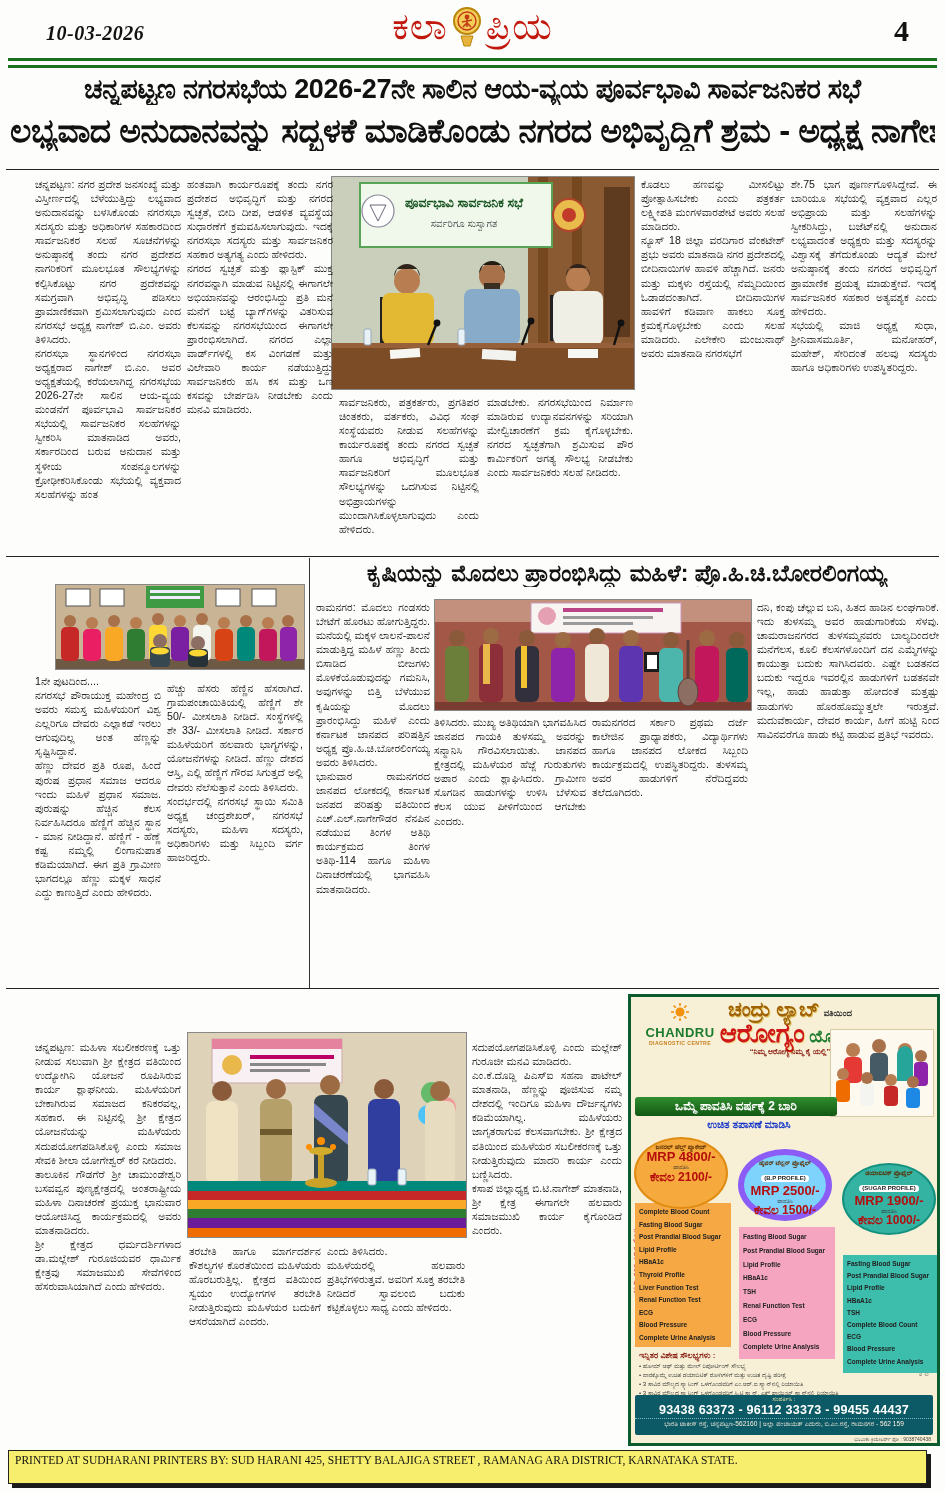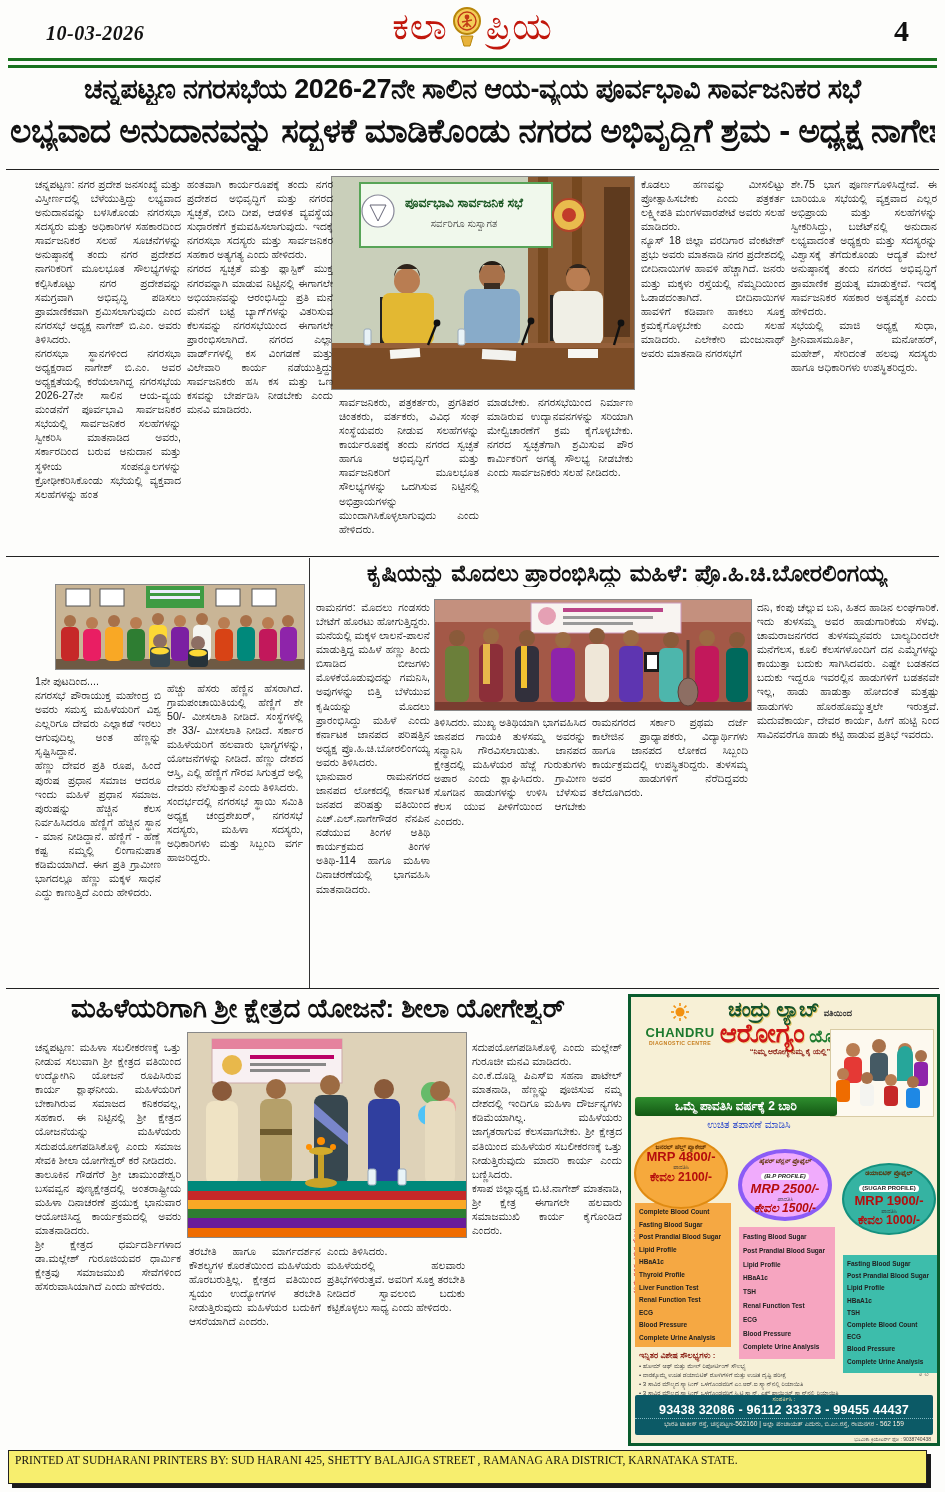--- a/index.html
+++ b/index.html
@@ -30,45 +30,45 @@
   .footer{position:absolute;left:8px;top:1450px;width:919px;height:34px;background:#f7ee6e;
           border:1.5px solid #222;box-shadow:4px 4px 0 #1a1a1a;padding:2px 6px;box-sizing:border-box;
           font-family:"Liberation Serif",serif;font-size:11.5px;color:#111;line-height:1.25;}
   
   .ad{position:absolute;left:628px;top:994px;width:312px;height:452px;background:#f7f0d6;
       border:3px solid #0a5c2e;box-sizing:border-box;overflow:hidden;}
   .ad-logo{position:absolute;left:6px;top:6px;width:86px;text-align:center;}
   .ad-logo .b{font-size:13px;font-weight:bold;color:#1c7a2e;letter-spacing:.5px;}
   .ad-logo .s{font-size:5.2px;font-weight:bold;color:#c77f1f;letter-spacing:.4px;}
   .ad-title{position:absolute;left:84px;top:2px;width:150px;text-align:center;line-height:1.05;}
-  .ad-t1{font-size:20px;font-weight:bold;color:#14532d;text-shadow:1px 1px 0 #e0c35c;}
+  .ad-t1{font-size:20px;font-weight:bold;color:#a16207;text-shadow:1px 1px 0 #e0c35c;}
   .ad-t1s{font-size:8.5px;color:#333;font-weight:bold;}
   .ad-t2a{font-size:26px;font-weight:bold;color:#cf1717;text-shadow:1px 1px 0 #efd98c;}
   .ad-t2b{font-size:17px;font-weight:bold;color:#1c7a2e;}
   .ad-tag{font-size:7.5px;font-weight:bold;color:#8a1d12;margin-top:1px;}
   .ad-family{position:absolute;right:3px;top:32px;width:102px;height:86px;background:#fdf9ef;border:1px solid #d8cba4;}
   .ad-strip{position:absolute;left:4px;top:100px;width:202px;height:19px;border-radius:3px;
             background:linear-gradient(#2f8e2f,#135813);color:#fff;font-weight:bold;font-size:12px;
             text-align:center;line-height:19px;white-space:nowrap;overflow:hidden;}
   .ad-free{position:absolute;left:58px;top:122px;width:120px;text-align:center;
-           color:#1535c9;font-weight:normal;font-size:10.5px;line-height:1.1;}
+           color:#1535c9;font-weight:bold;font-size:10.5px;line-height:1.1;}
   .pkgs{position:absolute;left:3px;top:140px;width:306px;height:212px;}
   .pkg{position:absolute;width:98px;}
   .pkg-circle{position:relative;width:94px;height:72px;border-radius:50%;text-align:center;
               padding-top:4px;box-sizing:border-box;line-height:1.1;z-index:2;}
   .pkg-name{font-size:6.4px;font-weight:bold;color:#5a2d00;}
   .pkg-pill{display:inline-block;font-size:6px;font-weight:bold;background:#fff;border-radius:5px;padding:0 3px;color:#222;}
   .pkg-mrp{font-size:13px;font-weight:bold;color:#b50d0d;}
   .pkg-pay{font-size:5.8px;color:#333;}
   .pkg-only{font-size:12px;font-weight:bold;color:#b50d0d;}
   .pkg-panel{position:absolute;left:1px;width:96px;box-sizing:border-box;padding:3px 4px;
              font-size:6.5px;font-weight:bold;color:#222;white-space:pre-line;z-index:1;}
   .p1 .pkg-circle{background:#f6a93c;border:2px solid #e08b12;}
   .p1 .pkg-panel{background:#f5a843;top:66px;height:144px;line-height:12.6px;}
-  .p2 .pkg-circle{background:#f0abfc;border:4px solid #8b5cf6;font-style:italic;}
+  .p2 .pkg-circle{background:#7dd3fc;border:6px solid #8b5cf6;}
   .p2 .pkg-panel{background:#f6a5c0;top:78px;height:132px;line-height:13.8px;}
   .p3 .pkg-circle{background:#35b3a2;border:2px solid #15917f;}
   .p3 .pkg-panel{background:#3dbdab;top:92px;height:118px;line-height:12.2px;}
   .fac{position:absolute;left:8px;top:354px;width:222px;}
   .fac-title{font-size:8px;font-weight:bold;color:#8a1d12;}
   .fac-list{font-size:6.1px;color:#333;line-height:1.5;white-space:pre-line;}
   .partner{position:absolute;right:8px;top:362px;text-align:center;}
   .partner .b{font-size:12px;font-weight:bold;color:#2e7d32;}
   .partner .k{font-size:9px;color:#555;}
   .side-label{position:absolute;left:1px;top:230px;font-size:5.5px;color:#c00;writing-mode:vertical-rl;
@@ -248,21 +248,20 @@
       <ellipse cx="253" cy="92" rx="10" ry="14" fill="#8d6e63" stroke="#5d4037"></ellipse>
         <line x1="253" y1="78" x2="253" y2="40" stroke="#5d4037" stroke-width="3"></line>
     </svg>
   </div>
   <div class="bcol" style="left:757px;top:600px;width:182px;height:385px">ದನಿ, ಕಂಪು ಚೆಲ್ಲುವ ಬನಿ, ಹಿತದ ಹಾಡಿನ ಲಂಘಗಾರಿಕೆ. ಇದು ತುಳಸಮ್ಮ ಅವರ ಹಾಡುಗಾರಿಕೆಯ ಸೆಳವು. ಚಾಮರಾಜನಗರದ ತುಳಸಮ್ಮನವರು ಬಾಲ್ಯದಿಂದಲೇ ಮನೆಗೆಲಸ, ಕೂಲಿ ಕೆಲಸಗಳೊಂದಿಗೆ ದನ ಎಮ್ಮೆಗಳನ್ನು ಕಾಯುತ್ತಾ ಬದುಕು ಸಾಗಿಸಿದವರು. ಎಷ್ಟೇ ಬಡತನದ ಬದುಕು ಇದ್ದರೂ ಇವರಲ್ಲಿನ ಹಾಡುಗಳಿಗೆ ಬಡತನವೇ ಇಲ್ಲ, ಹಾಡು ಹಾಡುತ್ತಾ ಹೋದಂತೆ ಮತ್ತಷ್ಟು ಹಾಡುಗಳು ಹೊರಹೊಮ್ಮುತ್ತಲೇ ಇರುತ್ತವೆ. ಮದುವೆಕಾರ್ಯ, ದೇವರ ಕಾರ್ಯ, ಹೀಗೆ ಹುಟ್ಟಿ ನಿಂದ ಸಾವಿನವರೆಗೂ ಹಾಡು ಕಟ್ಟಿ ಹಾಡುವ ಪ್ರತಿಭೆ ಇವರದು.</div>
   <div class="bcol" style="left:434px;top:715px;width:152px;height:268px">ತಿಳಿಸಿದರು. ಮುಖ್ಯ ಅತಿಥಿಯಾಗಿ ಭಾಗವಹಿಸಿದ ಜಾನಪದ ಗಾಯಕಿ ತುಳಸಮ್ಮ ಅವರನ್ನು ಸನ್ಮಾನಿಸಿ ಗೌರವಿಸಲಾಯಿತು. ಜಾನಪದ ಕ್ಷೇತ್ರದಲ್ಲಿ ಮಹಿಳೆಯರ ಹೆಜ್ಜೆ ಗುರುತುಗಳು ಅಪಾರ ಎಂದು ಶ್ಲಾಘಿಸಿದರು. ಗ್ರಾಮೀಣ ಸೊಗಡಿನ ಹಾಡುಗಳನ್ನು ಉಳಿಸಿ ಬೆಳೆಸುವ ಕೆಲಸ ಯುವ ಪೀಳಿಗೆಯಿಂದ ಆಗಬೇಕು ಎಂದರು.</div>
   <div class="bcol" style="left:592px;top:715px;width:156px;height:268px">ರಾಮನಗರದ ಸರ್ಕಾರಿ ಪ್ರಥಮ ದರ್ಜೆ ಕಾಲೇಜಿನ ಪ್ರಾಧ್ಯಾಪಕರು, ವಿದ್ಯಾರ್ಥಿಗಳು ಹಾಗೂ ಜಾನಪದ ಲೋಕದ ಸಿಬ್ಬಂದಿ ಕಾರ್ಯಕ್ರಮದಲ್ಲಿ ಉಪಸ್ಥಿತರಿದ್ದರು. ತುಳಸಮ್ಮ ಅವರ ಹಾಡುಗಳಿಗೆ ನೆರೆದಿದ್ದವರು ತಲೆದೂಗಿದರು.</div>
 
   <div class="hr" style="top:988px"></div>
 
-  <div class="h2" style="left:18px;top:993px;width:600px;font-size:26px">ಮಹಿಳೆಯರಿಗಾಗಿ ಶ್ರೀ ಕ್ಷೇತ್ರದ ಯೋಜನೆ: ಶೀಲಾ ಯೋಗೇಶ್ವರ್</div>
   <div class="bcol" style="left:35px;top:1040px;width:146px;height:400px">ಚನ್ನಪಟ್ಟಣ: ಮಹಿಳಾ ಸಬಲೀಕರಣಕ್ಕೆ ಒತ್ತು ನೀಡುವ ಸಲುವಾಗಿ ಶ್ರೀ ಕ್ಷೇತ್ರದ ವತಿಯಿಂದ ಉದ್ಯೋಗಿನಿ ಯೋಜನೆ ರೂಪಿಸಿರುವ ಕಾರ್ಯ ಶ್ಲಾಘನೀಯ. ಮಹಿಳೆಯರಿಗೆ ಬೇಕಾಗಿರುವ ಸಮಾಜದ ಕನಿಕರವಲ್ಲ, ಸಹಕಾರ. ಈ ನಿಟ್ಟಿನಲ್ಲಿ ಶ್ರೀ ಕ್ಷೇತ್ರದ ಯೋಜನೆಯನ್ನು ಮಹಿಳೆಯರು ಸದುಪಯೋಗಪಡಿಸಿಕೊಳ್ಳಿ ಎಂದು ಸಮಾಜ ಸೇವಕಿ ಶೀಲಾ ಯೋಗೇಶ್ವರ್ ಕರೆ ನೀಡಿದರು.
 ತಾಲೂಕಿನ ಗೌಡಗೆರೆ ಶ್ರೀ ಚಾಮುಂಡೇಶ್ವರಿ ಬಸವವ್ವನ ಪುಣ್ಯಕ್ಷೇತ್ರದಲ್ಲಿ ಅಂತರಾಷ್ಟ್ರೀಯ ಮಹಿಳಾ ದಿನಾಚರಣೆ ಪ್ರಯುಕ್ತ ಭಾನುವಾರ ಆಯೋಜಿಸಿದ್ದ ಕಾರ್ಯಕ್ರಮದಲ್ಲಿ ಅವರು ಮಾತನಾಡಿದರು.
 ಶ್ರೀ ಕ್ಷೇತ್ರದ ಧರ್ಮದರ್ಶಿಗಳಾದ ಡಾ.ಮಲ್ಲೇಶ್ ಗುರೂಜಿಯವರ ಧಾರ್ಮಿಕ ಕ್ಷೇತ್ರವು ಸಮಾಜಮುಖಿ ಸೇವೆಗಳಿಂದ ಹೆಸರುವಾಸಿಯಾಗಿದೆ ಎಂದು ಹೇಳಿದರು.</div>
   <div class="photo" style="left:187px;top:1032px;width:278px;height:204px">
     <svg width="278" height="204" viewBox="0 0 278 204">
       <rect width="278" height="204" fill="#ded2b8"></rect>
       <rect x="24" y="6" width="130" height="44" fill="#f8f0f2" stroke="#caa"></rect>
       <rect x="24" y="6" width="130" height="10" fill="#e5829e"></rect>
       <circle cx="44" cy="32" r="10" fill="#e8b84b"></circle>
       <rect x="62" y="22" width="84" height="4" fill="#b06"></rect>
@@ -430,21 +429,21 @@
     <div class="partner">
       <span><svg width="16" height="10" viewBox="0 0 16 10">
             <path d="M1 5 Q8 -2 15 5 Q8 12 1 5 Z" fill="none" stroke="#2e7d32" stroke-width="1.3"></path>
             <circle cx="8" cy="5" r="2.2" fill="#2e7d32"></circle>
           </svg></span>
       <span class="b">idrishti</span>
       <span class="k">ಇದೃಷ್ಟಿ</span>
     </div>
     <div class="band">
       <div class="lbl">ಸಂಪರ್ಕಿಸಿ :</div>
-      <div class="ph">93438 32086 - 96112 33373 - 99455 44437</div>
+      <div class="ph">93438 63373 - 96112 33373 - 99455 44437</div>
       <div class="addr">ಭಾರತಿ ಟಾಕೀಸ್ ರಸ್ತೆ, ಚನ್ನಪಟ್ಟಣ-562160 | ಅಲ್ಲಾ ಪಂಚಾಯತ್ ಎದುರು, ಬಿ.ಎಂ.ರಸ್ತೆ, ರಾಮನಗರ - 562 159</div>
     </div>
     <div class="fine">ಭೂಮಿಕಾ ಕ್ರಿಯೇಟರ್ಸ್ ಫೋ : 9038740438</div>
   </div>
 
   <div class="footer">
     <div>PRINTED AT SUDHARANI PRINTERS   BY: SUD HARANI 425, SHETTY BALAJIGA STREET , RAMANAG ARA DISTRICT, KARNATAKA STATE.</div>
   </div>
 
 </div>

